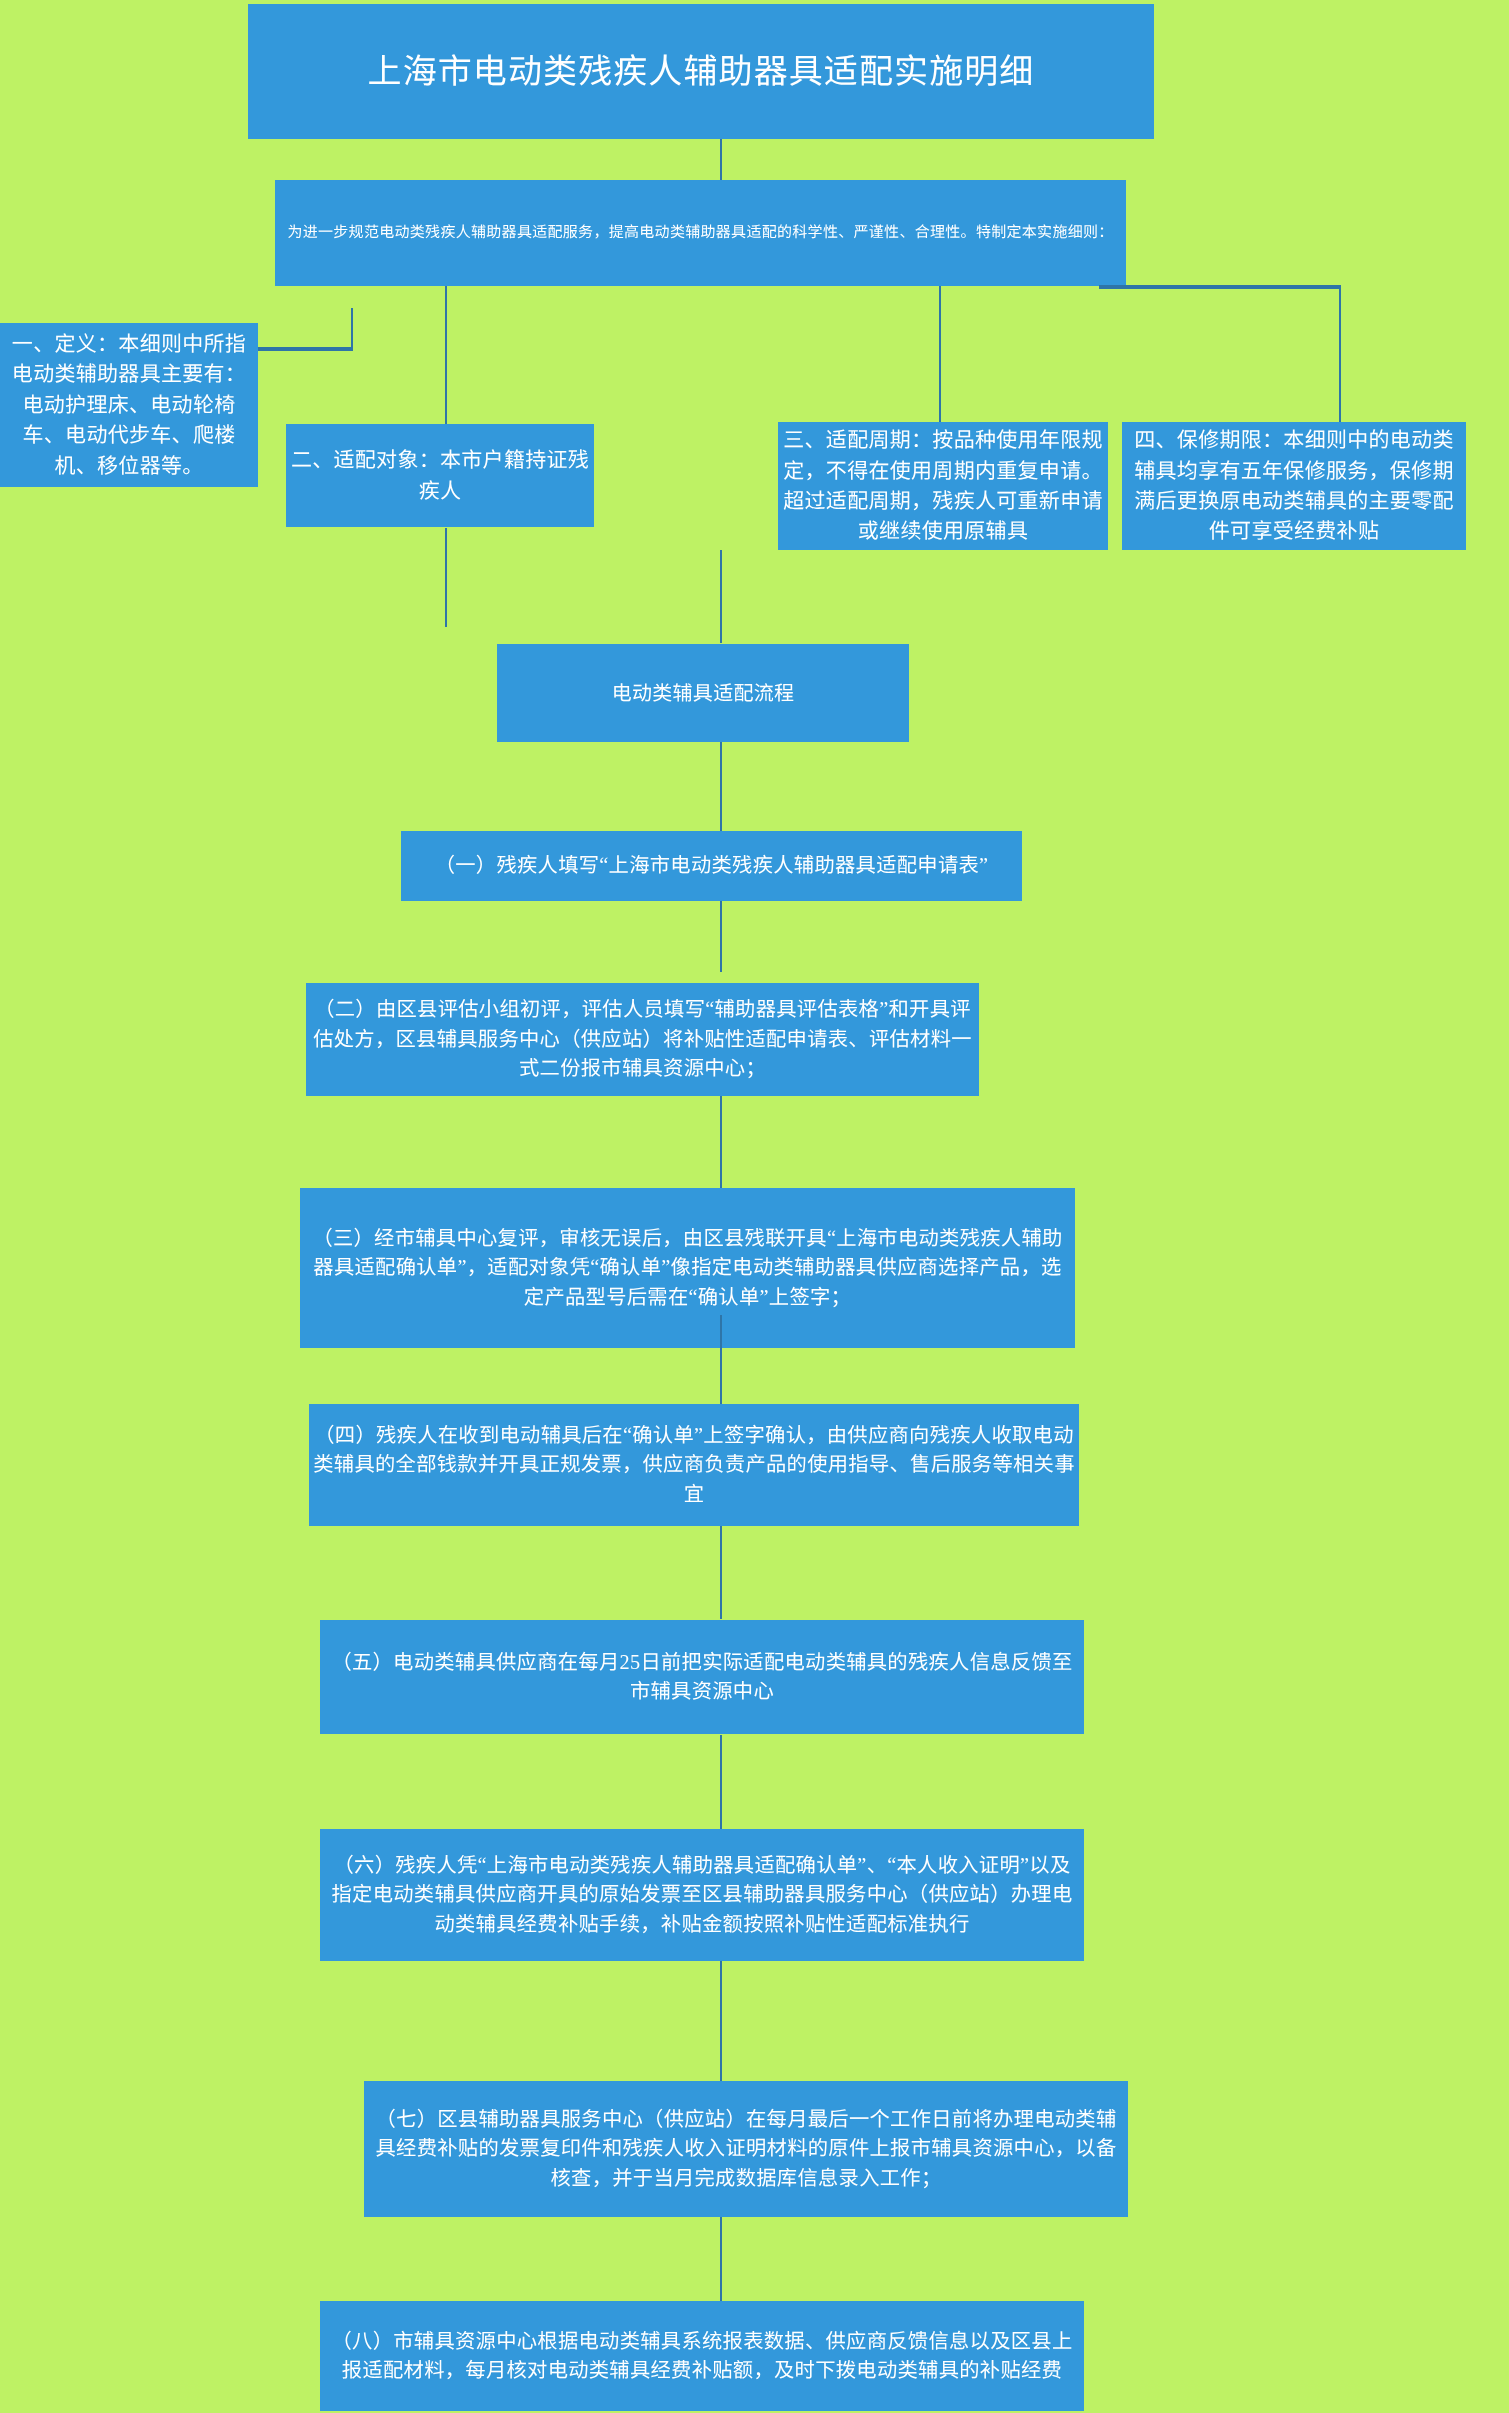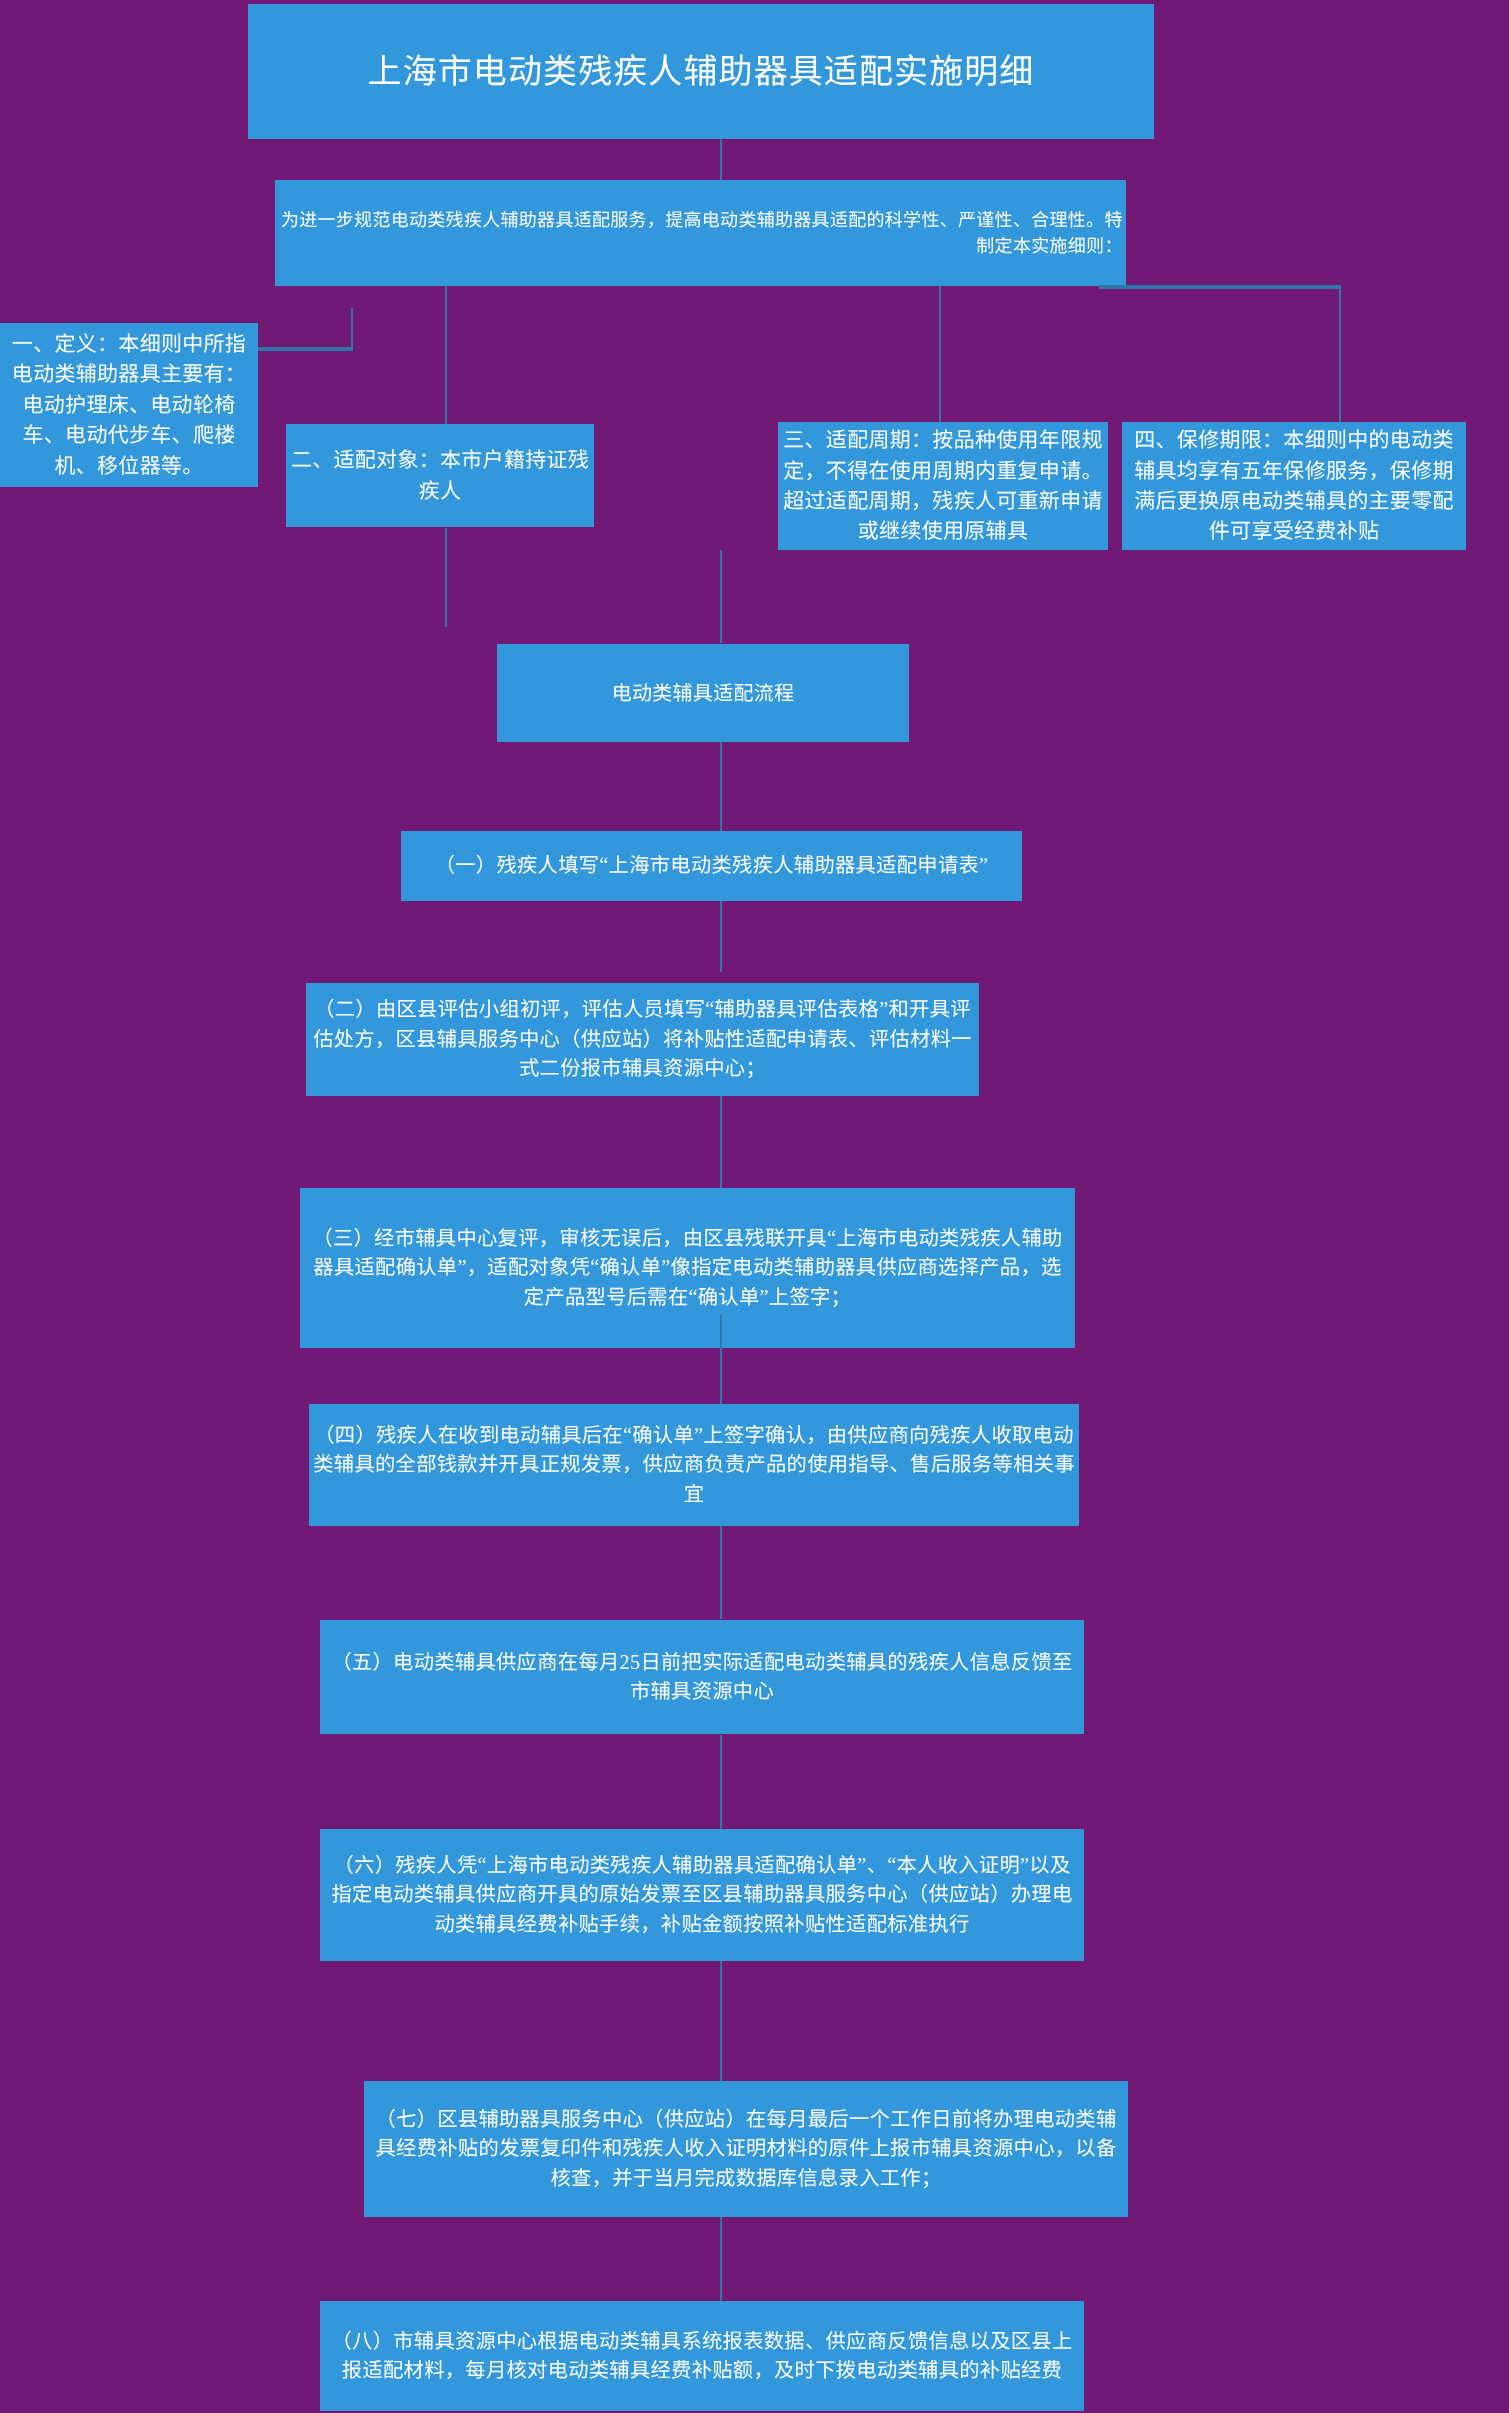--- a/index.html
+++ b/index.html
@@ -34,40 +34,40 @@
     padding:0 3.3px;
     white-space:pre-wrap;
     word-break:break-all;
   }
   
   .title-node{
     font-size:34px;
     letter-spacing:1.1px;
   }
   
-  .intro-node{ font-size:18px;text-align:right; }
+  .intro-node{ font-size:15px; }
   
   .def-node{ font-size:21px; }
   
   .proc-head{ font-size:20px; }
   
   .step-node{ font-size:20.3px; }
 
   
   .conn{
     position:absolute;
     background:var(--line,#2E75A8);
   }
   .conn.v{ width:2.2px; }
   .conn.thick{ height:3.8px; }
 </style>
 </head>
 <body>
 
-<div id="canvas" style="background: #701a75;">
+<div id="canvas" style="background: #bef264;">
 
   <div class="node title-node" style="left: 248px; top: 4.4px; width: 906px; height: 135px; color: rgb(255, 255, 255);">
     <span class="txt">上海市电动类残疾人辅助器具适配实施明细</span>
   </div>
 
   <div class="conn v" style="left:720px; top:139px; height:41px;"></div>
 
   <div class="node intro-node" style="left: 275px; top: 180px; width: 851px; height: 106px; color: rgb(255, 255, 255);">
     <span class="txt">为进一步规范电动类残疾人辅助器具适配服务，提高电动类辅助器具适配的科学性、严谨性、合理性。特制定本实施细则：</span>
   </div>

